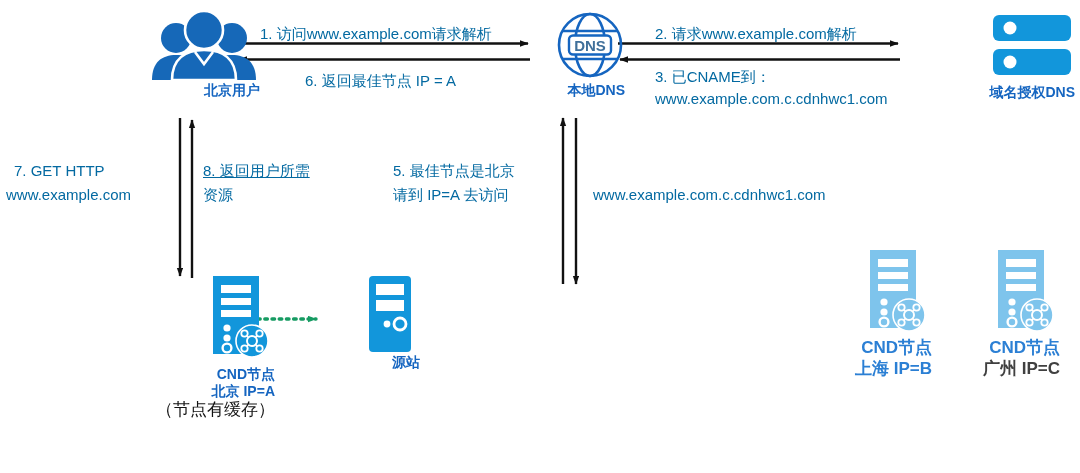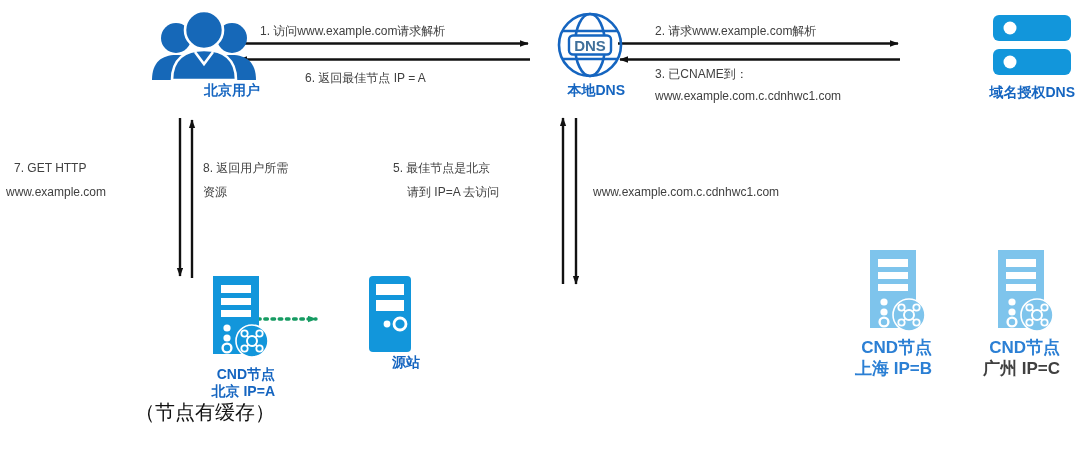--- a/index.html
+++ b/index.html
@@ -30,33 +30,33 @@
   }
   .node-label {
     font-weight: bold;
     color: #1565c0;
     line-height: 1.22;
     white-space: nowrap;
   }
   .node-label.lbl-18 { font-size: 14px; }
   .node-label.lbl-17 { font-size: 17px; }
   .node-sub {
-    font-size: 20px;
+    font-size: 17px;
     color: #111111;
     line-height: 1.22;
     white-space: nowrap;
     font-weight: normal;
   }
 
   
   .steptext {
     position: absolute;
-    font-size: 12px;
+    font-size: 15px;
     line-height: 1.42;
-    color: #404040;
+    color: #0369a1;
     white-space: nowrap;
   }
 
   svg { display: block; overflow: visible; }
 </style>
 </head>
 <body>
 
 <div id="canvas">
 
@@ -238,21 +238,21 @@
   <div class="steptext" style="left:305px; top:70px;">6. 返回最佳节点 IP = A</div>
 
   <div class="steptext" style="left:655px; top:23px;">2. 请求www.example.com解析</div>
 
   <div class="steptext" style="left:655px; top:66px;">3. 已CNAME到：</div>
   <div class="steptext" style="left:655px; top:88px;">www.example.com.c.cdnhwc1.com</div>
 
   <div class="steptext" style="left:14px; top:160px;">7. GET HTTP</div>
   <div class="steptext" style="left:6px; top:184px;">www.example.com</div>
 
-  <div class="steptext" style="left:203px; top:160px;">8. 返回用户所需</div>
+  <div class="steptext" style="left:203px; top:160px;text-decoration:underline;">8. 返回用户所需</div>
   <div class="steptext" style="left:203px; top:184px;">资源</div>
 
   <div class="steptext" style="left:393px; top:160px;">5. 最佳节点是北京</div>
-  <div class="steptext" style="left:407px; top:184px;">请到 IP=A 去访问</div>
+  <div class="steptext" style="left:393px; top:184px;">请到 IP=A 去访问</div>
 
   <div class="steptext" style="left:593px; top:184px;">www.example.com.c.cdnhwc1.com</div>
 
 </div>
 
 </body></html>

